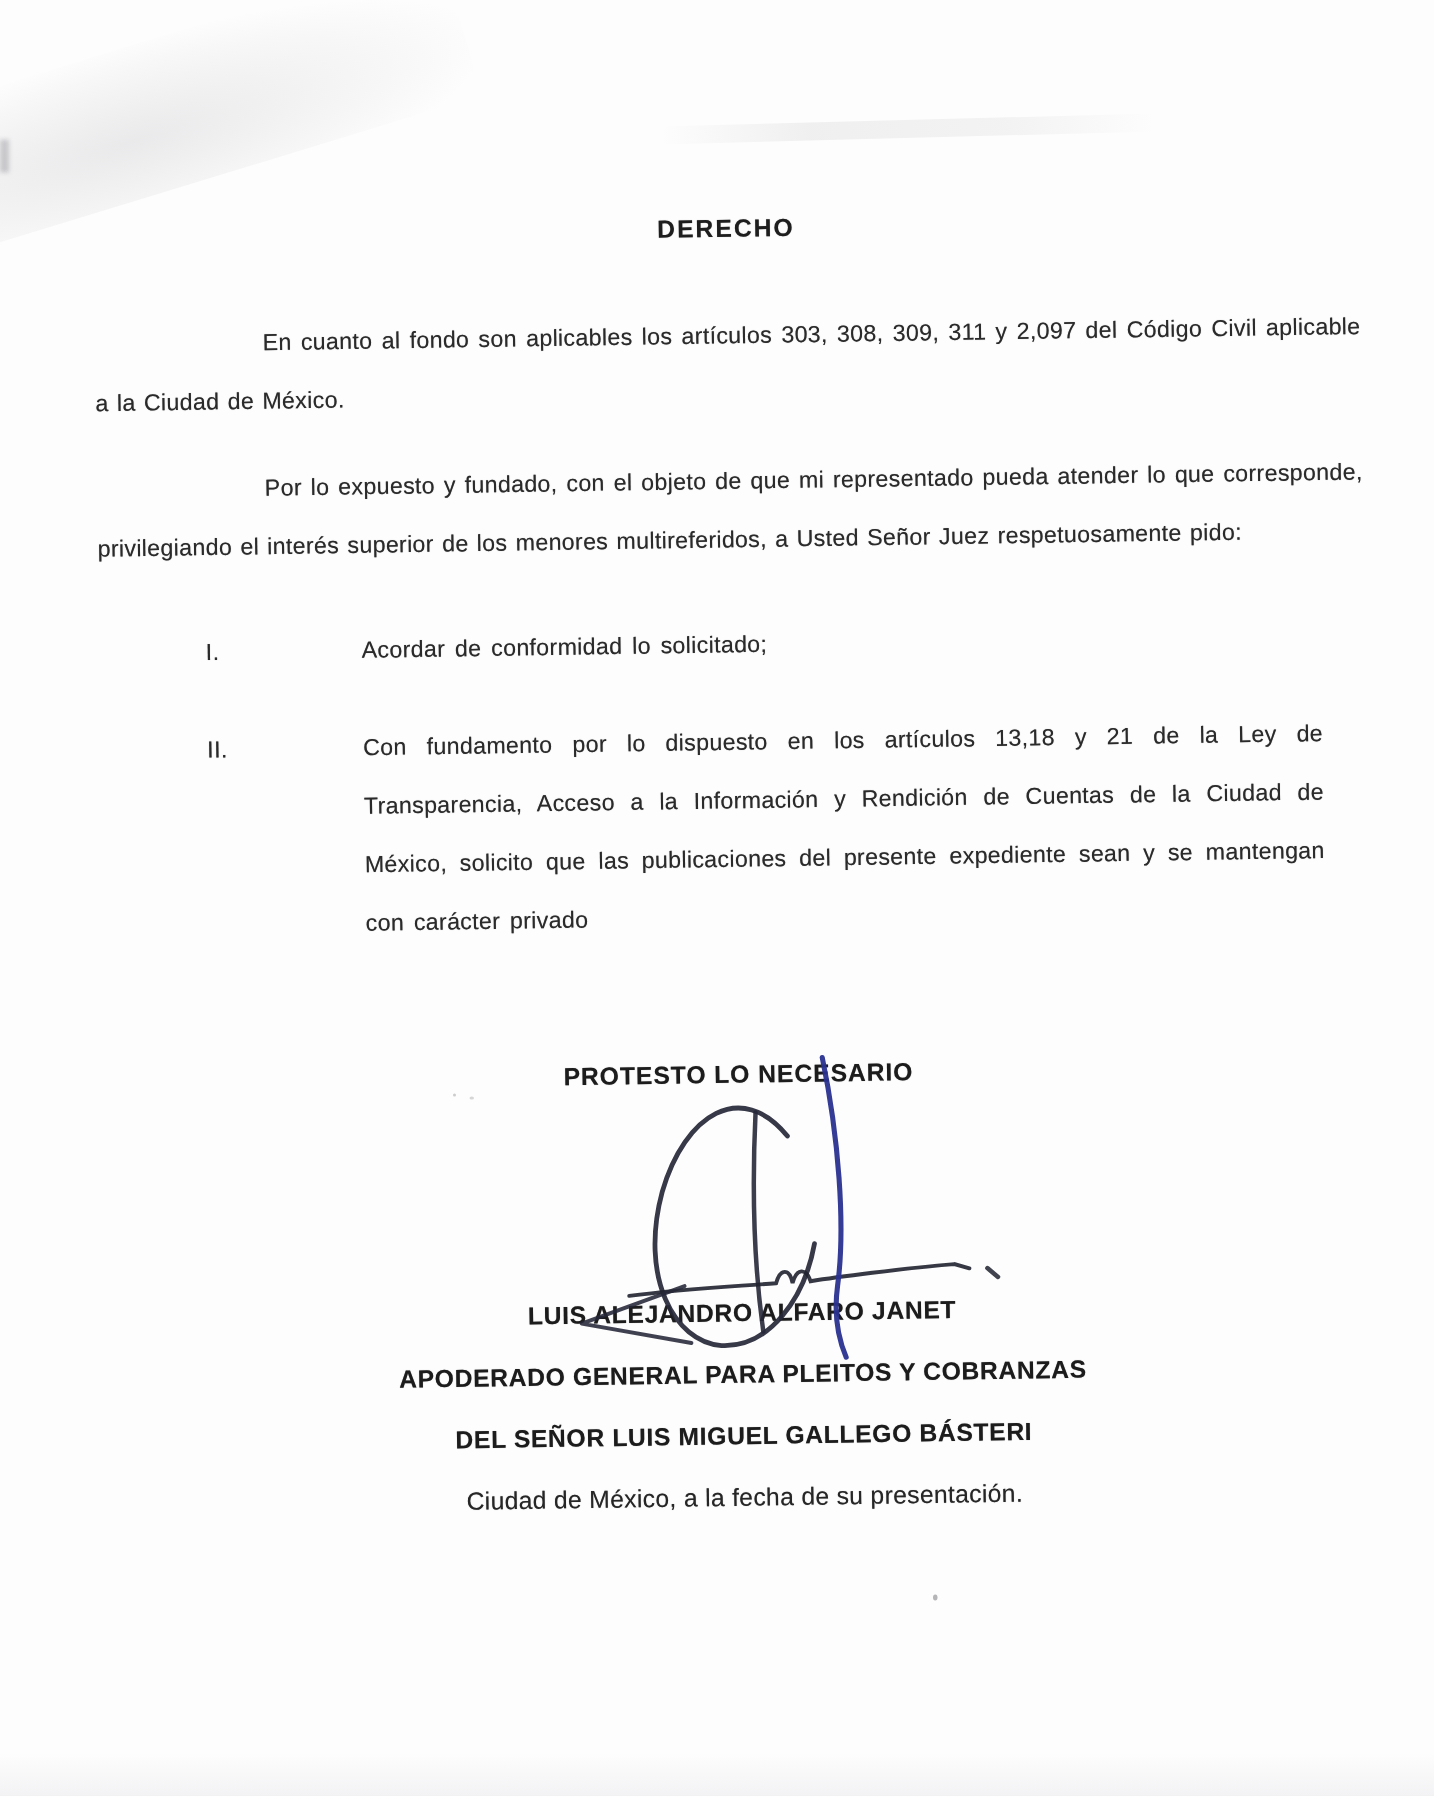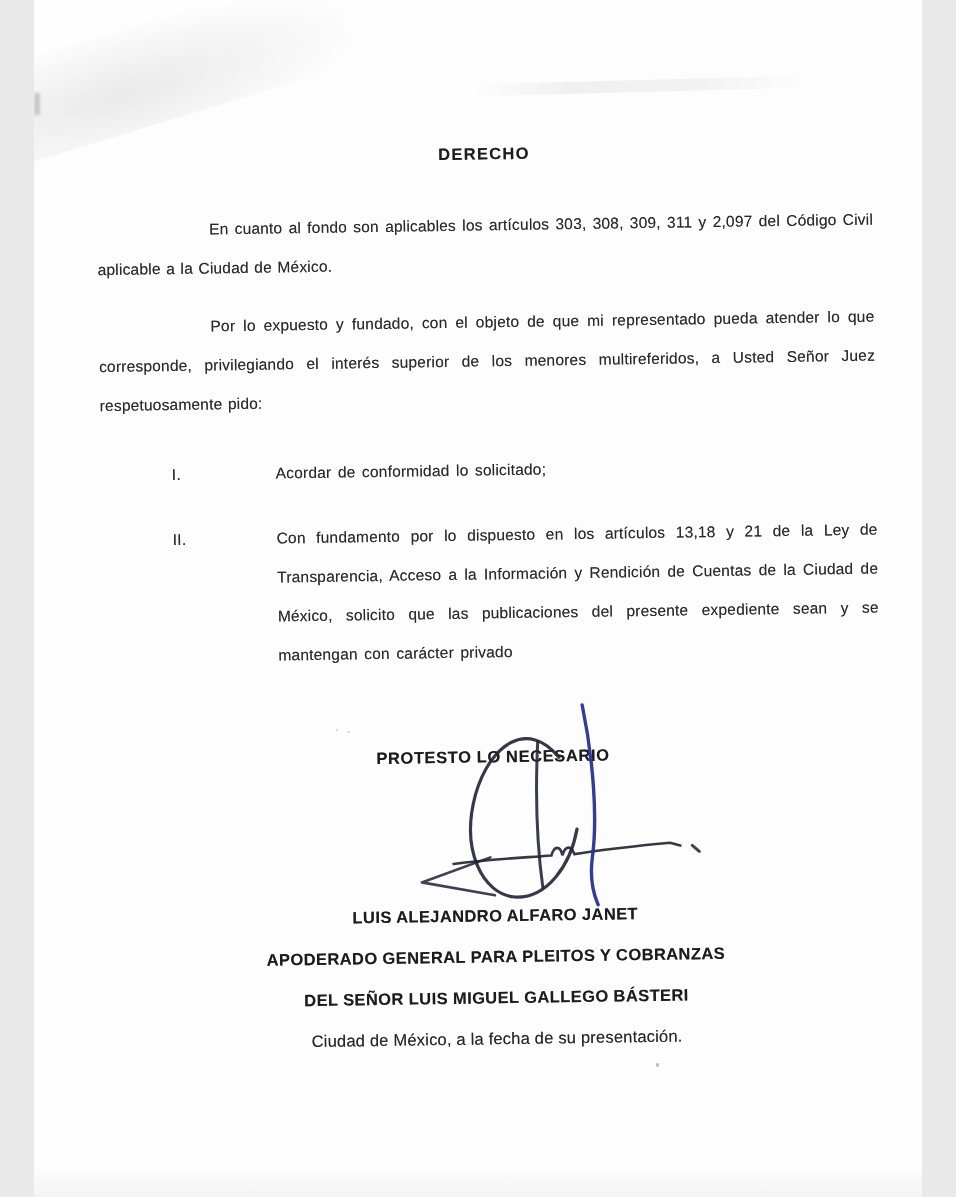--- a/index.html
+++ b/index.html
@@ -1,18 +1,18 @@
 <!DOCTYPE html>
 <html><head>
 <meta charset="utf-8">
 <style>
   html,body{margin:0;padding:0;background:#e9e9ea;}
   .page{
     position:relative;
-    width:888px;height:1197px;
+    width:956px;height:1197px;
     margin:0 auto;
     background:#fdfdfd;
     overflow:hidden;
     font-family:"Liberation Sans", sans-serif;
     color:#2a2a2a;
   }
   
   .fold-shadow{
     position:absolute;left:-45px;top:18px;width:360px;height:100px;
     background:radial-gradient(ellipse at 35% 62%, rgba(115,115,125,0.14), rgba(140,140,150,0.05) 55%, transparent 75%);

